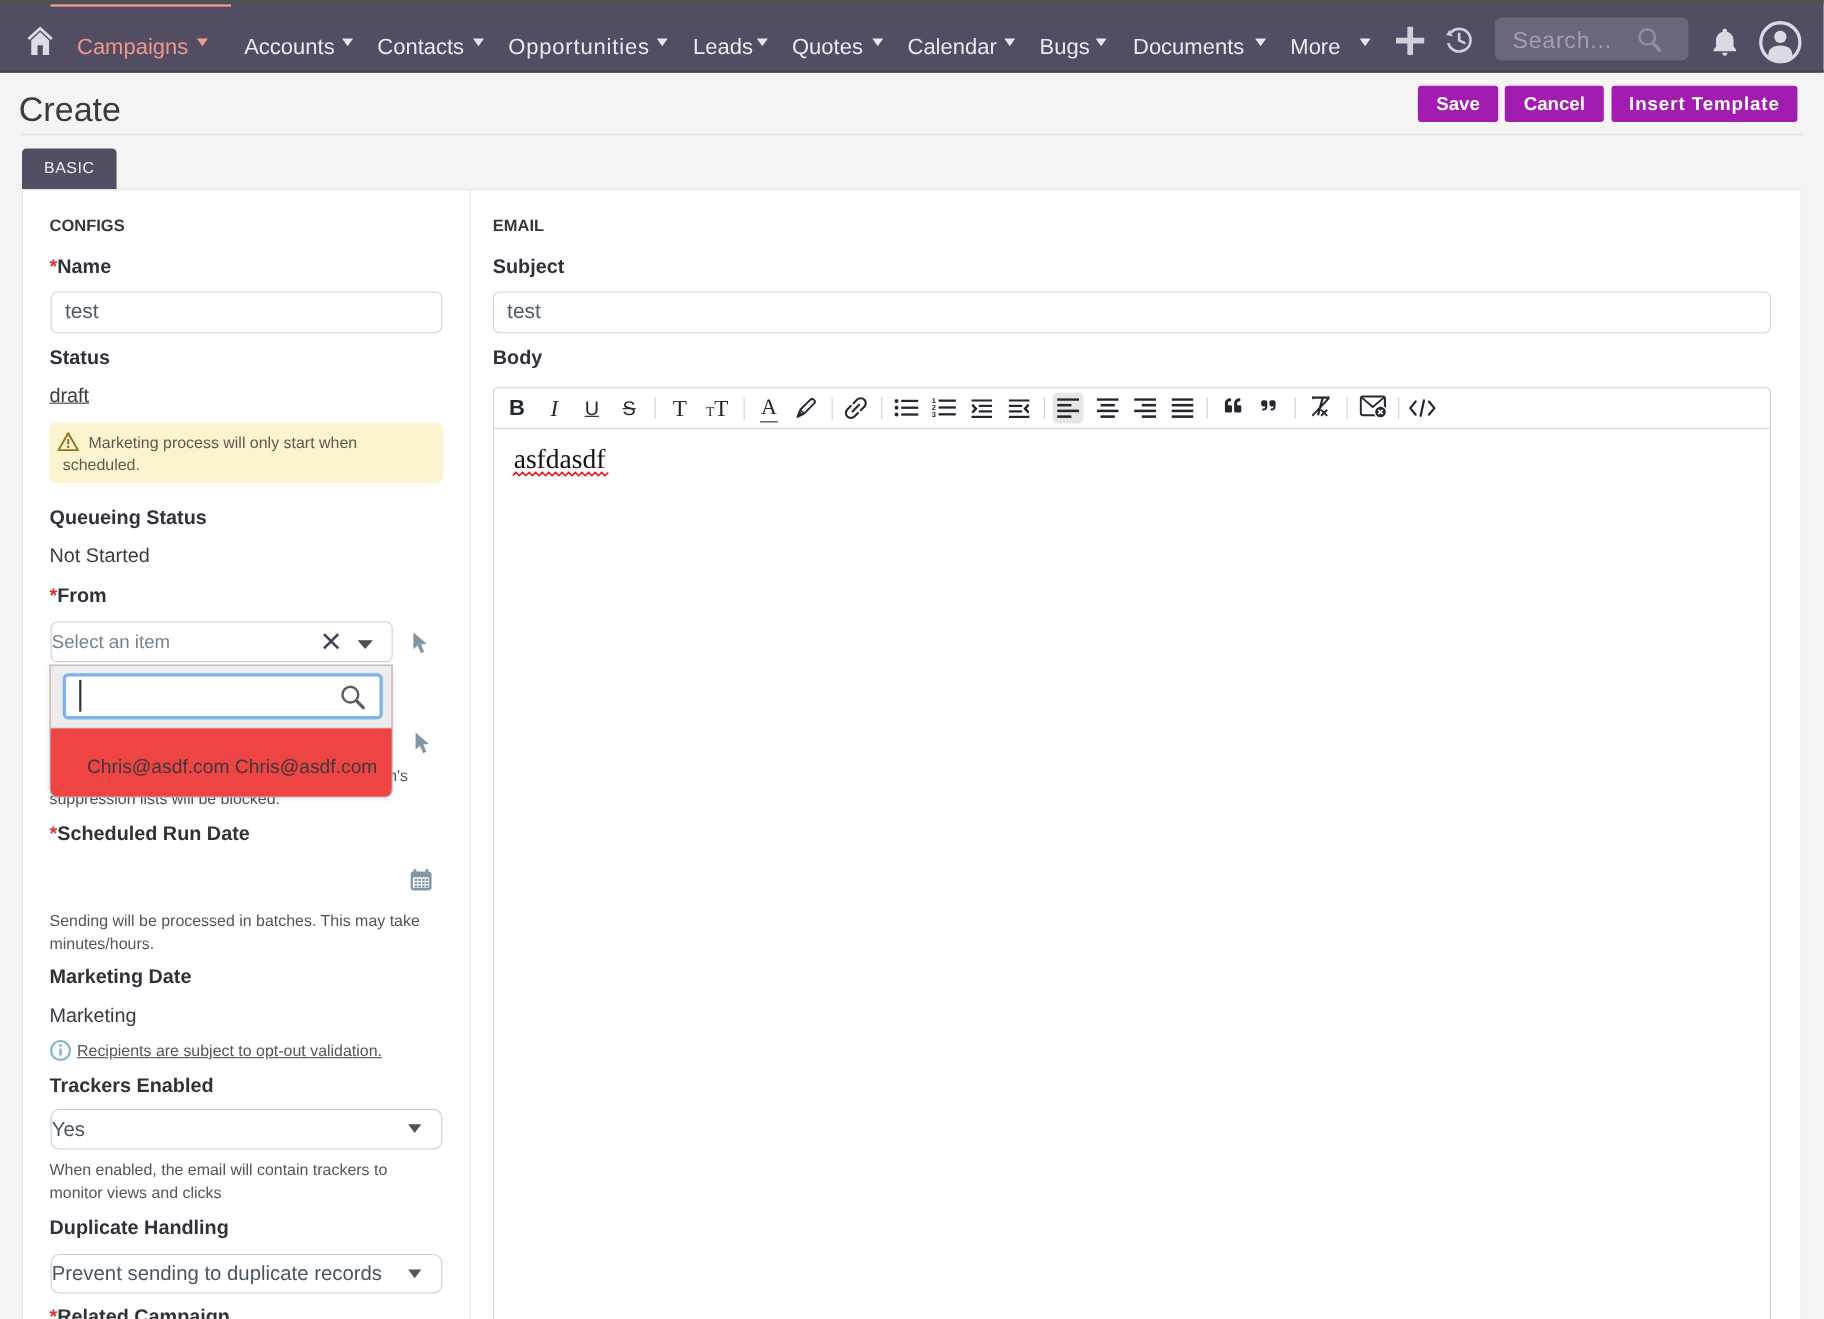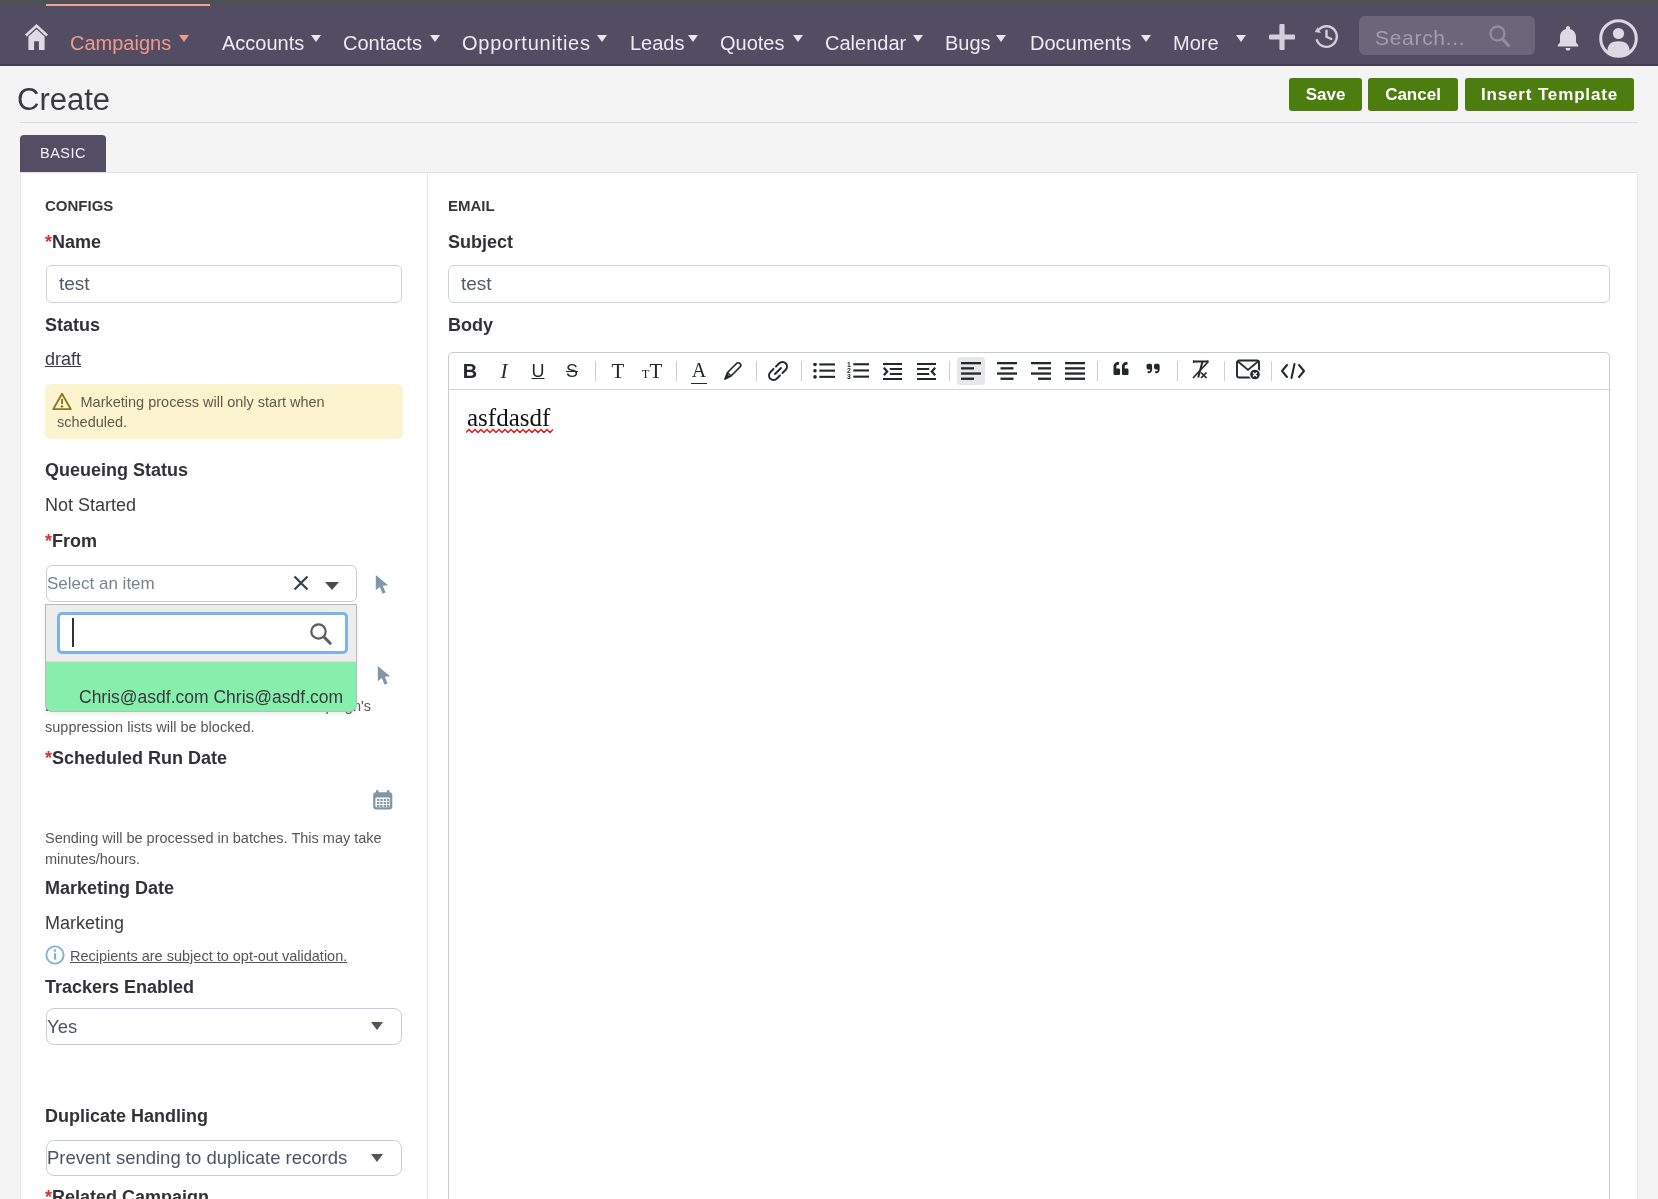--- a/index.html
+++ b/index.html
@@ -11,21 +11,21 @@
 #nav .topstrip { position:absolute; left:0; top:0; width:1658px; height:4px; background:#4e5154; }
 #nav .activebar { position:absolute; left:46px; top:4px; width:164px; height:2px; background:#f2a296; }
 .navitem { position:absolute; top:4px; height:79px; display:flex; align-items:center; color:#eceaf0; font-size:20px; }
 .navitem.active { color:#f0998c; }
 .caret { position:absolute; top:34.5px; width:0; height:0; border-left:5.5px solid transparent; border-right:5.5px solid transparent; border-top:7px solid #e9e7ee; }
 .caret.coral { border-top-color:#f0998c; }
 
 
 #createTitle { position:absolute; left:17px; top:82px; font-size:31px; color:#3b3a40; }
 #hr1 { position:absolute; left:20px; top:122px; width:1618px; height:1px; background:#dcdcdc; }
-.abtn { position:absolute; top:78px; height:33px; background:#4d7c0f; border-radius:3px; color:#fff; font-weight:700; font-size:17px; display:flex; align-items:center; justify-content:center; }
+.abtn { position:absolute; top:78px; height:33px; background:#a21caf; border-radius:3px; color:#fff; font-weight:700; font-size:17px; display:flex; align-items:center; justify-content:center; }
 
 
 #tab { position:absolute; left:20px; top:134.5px; width:86px; height:37.5px; background:#544e64; border-radius:4px 4px 0 0; color:#f2f1f4; font-size:14.5px; display:flex; align-items:center; justify-content:center; letter-spacing:.5px; }
 #panel { position:absolute; left:20px; top:172px; width:1618px; height:1027px; background:#fff; border:1px solid #e9e9ec; border-top:1.5px solid #dce0e5; border-bottom:none; }
 #coldiv { position:absolute; left:427px; top:172px; width:1px; height:1027px; background:#e9e9ed; }
 
 .sect { position:absolute; font-size:15px; font-weight:700; color:#37363d; }
 .flabel { position:absolute; font-size:18px; font-weight:700; color:#32313a; white-space:nowrap; }
 .flabel .ast { color:#dc2f2f; }
 .fvalue { position:absolute; font-size:18px; color:#3b3a42; }
@@ -34,21 +34,21 @@
 .tinput .ph { color:#8b98a2; }
 
 
 #warnbox { position:absolute; left:45px; top:384px; width:358px; height:55px; background:#fcf3cf; border-radius:6px; font-size:14.5px; color:#5e5a50; line-height:20px; padding:8px 12px 0 12px; }
 
 
 .fselect { position:absolute; background:#fff; border:1px solid #c9ced6; border-radius:8px; font-size:18.5px; color:#495661; display:flex; align-items:center; }
 .selcaret { position:absolute; width:0; height:0; border-left:6.5px solid transparent; border-right:6.5px solid transparent; border-top:8.6px solid #555; }
 
 
-#dropdown { position:absolute; left:45px; top:604px; width:312px; height:108px; border:1px solid #b9babe; border-radius:0 0 7px 7px; background:#86efac; z-index:5; box-shadow:0 2px 4px rgba(0,0,0,.08); }
+#dropdown { position:absolute; left:45px; top:604px; width:312px; height:121px; border:1px solid #b9babe; border-radius:0 0 7px 7px; background:#ef4444; z-index:5; box-shadow:0 2px 4px rgba(0,0,0,.08); }
 #ddtop { position:absolute; left:0; top:0; width:310px; height:57px; background:#ededee; border-bottom:1px solid #dcdcde; }
 #ddsearch { position:absolute; left:11px; top:7px; width:291px; height:42px; background:#fff; border:3px solid #7db3ea; border-radius:5px; }
 #ddcursor { position:absolute; left:26px; top:13px; width:1.5px; height:29px; background:#333; }
 #ddoption { position:absolute; left:0; top:58px; width:310px; height:62px; font-size:17.5px; color:#3a3940; }
 
 
 #subjInput { left:448px; top:265px; width:1162px; height:38px; }
 #editor { position:absolute; left:448px; top:352px; width:1162px; height:847px; border:1px solid #c9cccf; border-bottom:none; border-radius:5px 5px 0 0; background:#fff; }
 #toolbar { position:absolute; left:448px; top:352px; width:1162px; height:38px; border-bottom:1px solid #d4d6d9; }
 .tbi { position:absolute; top:352px; height:38px; width:34px; display:flex; align-items:center; justify-content:center; color:#23272e; }
@@ -191,20 +191,21 @@
   <svg style="position:absolute;left:45px;top:945px;" width="20" height="20" viewBox="0 0 20 20" fill="none">
     <circle cx="10" cy="10" r="8.6" stroke="#7db3cb" stroke-width="1.9"></circle>
     <rect x="8.9" y="8.3" width="2.2" height="6.3" fill="#7db3cb"></rect>
     <circle cx="10" cy="5.6" r="1.3" fill="#7db3cb"></circle>
   </svg>
   <div class="helptext" style="left:70px;top:946px;text-decoration:underline;">Recipients are subject to opt-out validation.</div>
 
   <div class="flabel" style="left:45px;top:977px;">Trackers Enabled</div>
   <div class="fselect" style="left:46px;top:1008px;width:356px;height:37px;">Yes</div>
   <div class="selcaret" style="left:371px;top:1022px;"></div>
+  <div class="helptext" style="left:45px;top:1054px;white-space:nowrap;">When enabled, the email will contain trackers to<br>monitor views and clicks</div>
 
   <div class="flabel" style="left:45px;top:1106px;">Duplicate Handling</div>
   <div class="fselect" style="left:46px;top:1140px;width:356px;height:36px;">Prevent sending to duplicate records</div>
   <div class="selcaret" style="left:371px;top:1154px;"></div>
   <div class="flabel" style="left:45px;top:1187px;"><span class="ast">*</span>Related Campaign</div>
 
   <div class="sect" style="left:448px;top:197px;">EMAIL</div>
   <div class="flabel" style="left:448px;top:232px;">Subject</div>
   <div class="tinput" id="subjInput">test</div>
   <div class="flabel" style="left:448px;top:315px;">Body</div>

